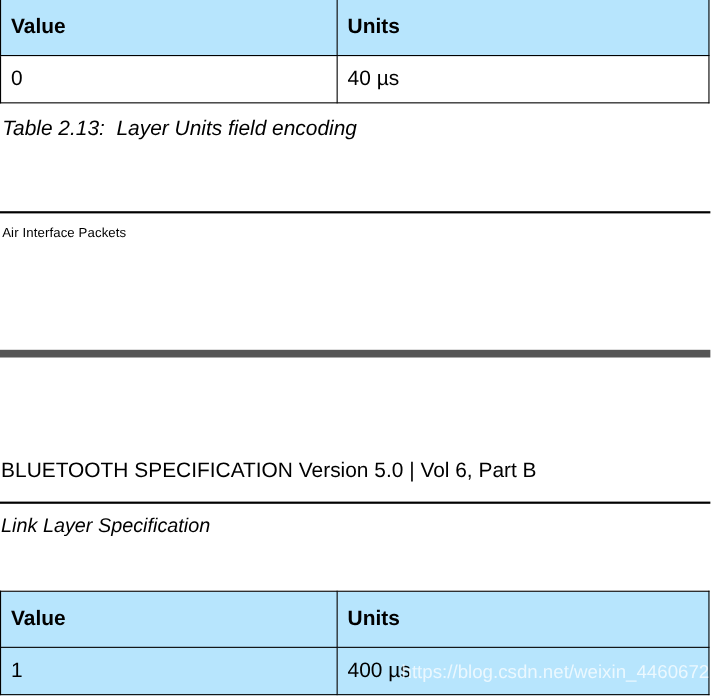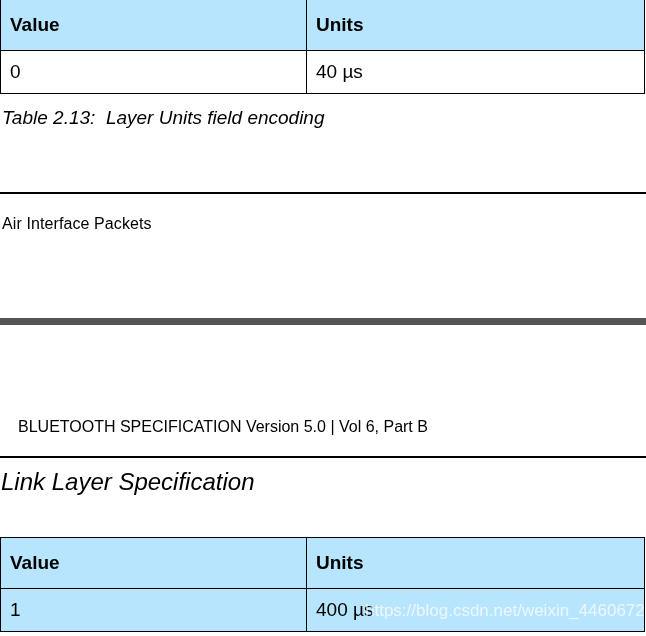--- a/index.html
+++ b/index.html
@@ -80,48 +80,48 @@
     width: 646px;
     height: 0;
     border-top: 2px solid #000000;
   }
   .rule-1 { top: 192px; }
   .rule-2 { top: 456px; }
 
   .small-label {
     position: absolute;
     left: 2px;
-    top: 215px;
-    font-size: 16px;
+    top: 204px;
+    font-size: 12px;
     letter-spacing: 0.1px;
   }
 
   
   .gap-bar {
     position: absolute;
     left: 0;
     top: 318px;
     width: 646px;
     height: 7px;
     background: #555555;
   }
 
   
   .doc-header {
     position: absolute;
-    left: 18px;
+    left: 1px;
     top: 418px;
-    font-size: 16px;
+    font-size: 19px;
     white-space: nowrap;
   }
   .doc-subheader {
     position: absolute;
     left: 1px;
     top: 468px;
-    font-size: 24px;
+    font-size: 18px;
     font-style: italic;
     white-space: nowrap;
   }
 
   
   .table-bottom-wrap {
     position: absolute;
     left: 0;
     top: 537px;
     width: 644px;

